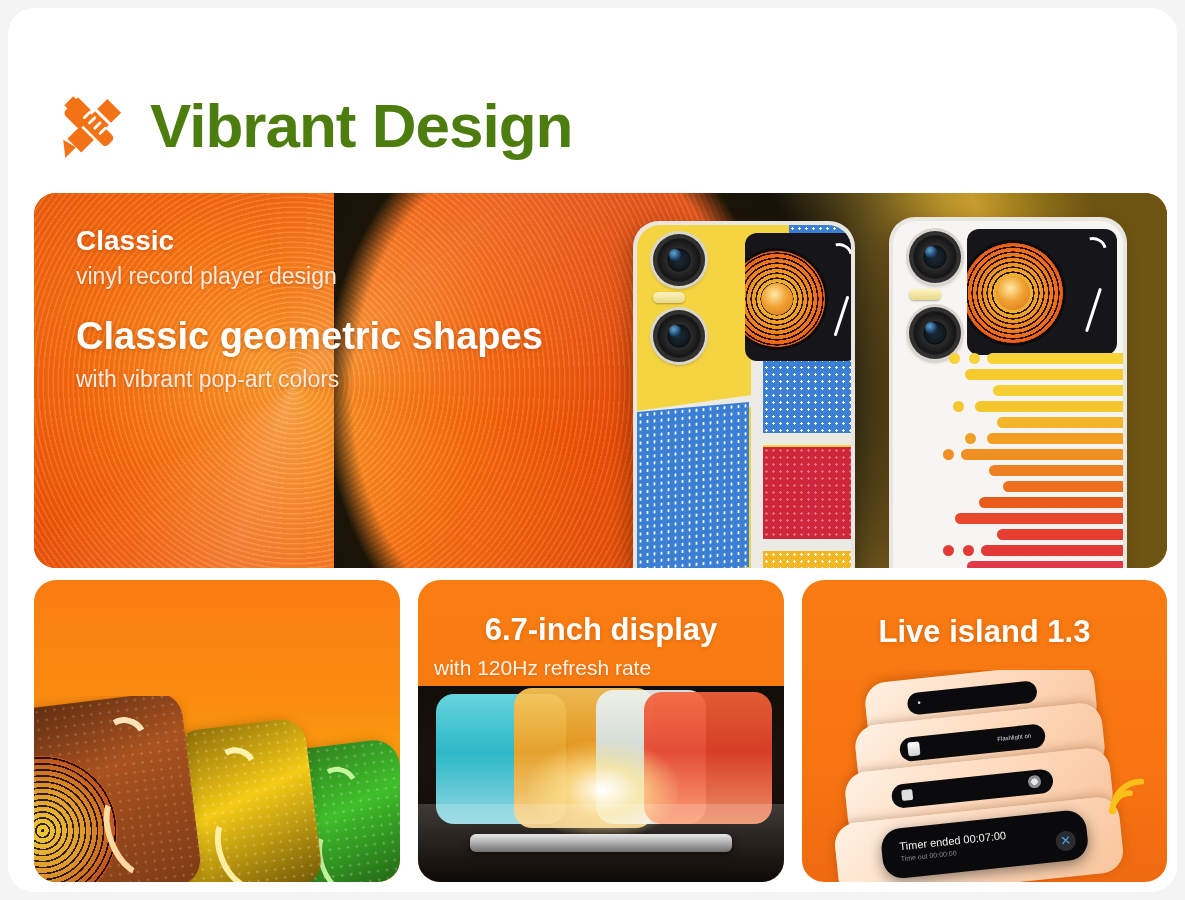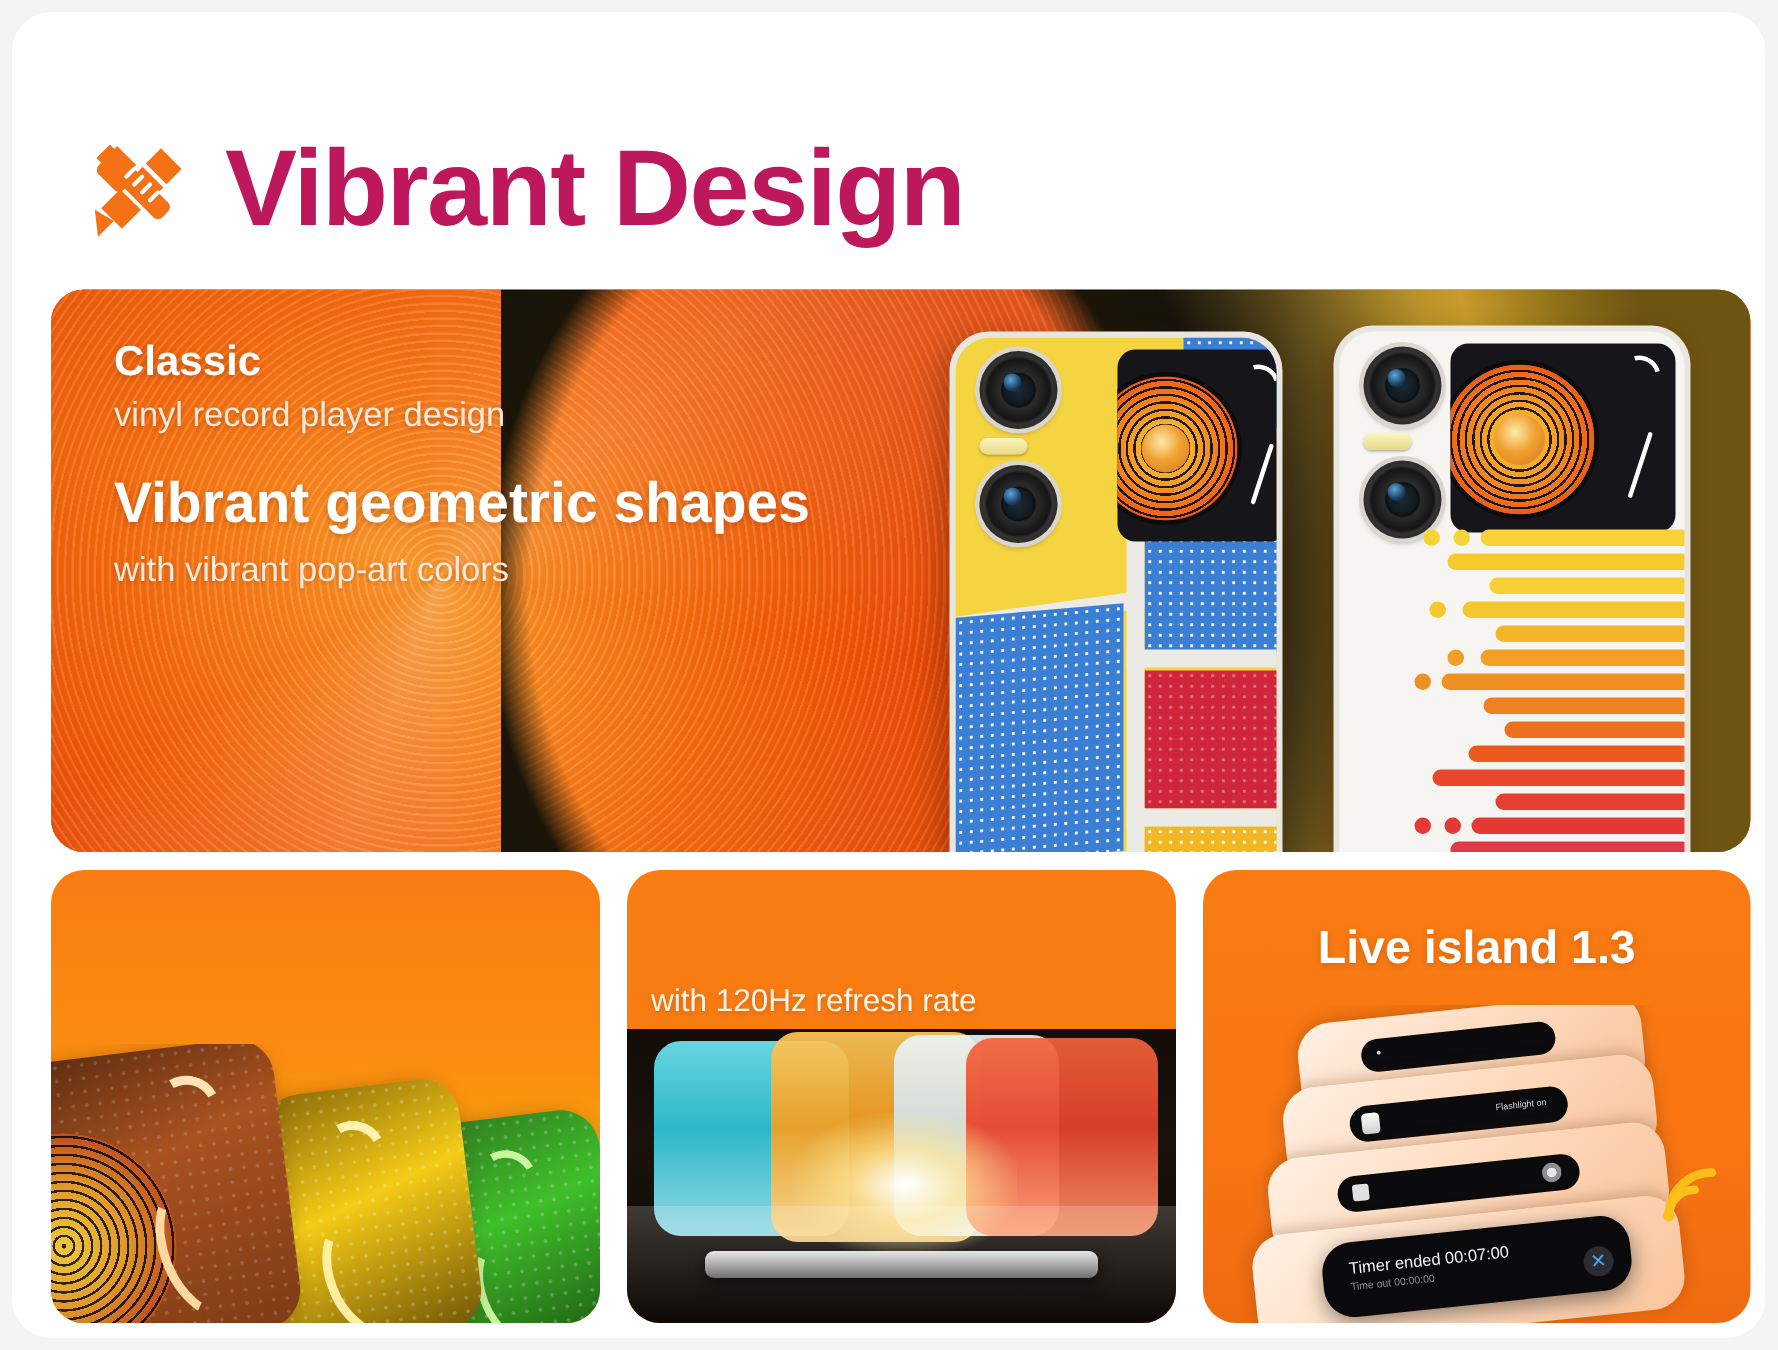--- a/index.html
+++ b/index.html
@@ -25,21 +25,21 @@
   }
 
   
   .header {
     position:absolute; left:52px; top:72px;
     display:flex; align-items:center; gap:22px;
     height:92px;
   }
   .ruler-icon { width:68px; height:68px; flex:none; }
   .header-title {
-    font-size:72px; font-weight:bold; color:#be185d;
+    font-size:62px; font-weight:bold; color:#4d7c0f;
     letter-spacing:-1px; line-height:1; white-space:nowrap;
   }
 
   
   .hero-card {
     position:absolute; left:26px; top:185px;
     width:1133px; height:375px;
     border-radius:22px; overflow:hidden;
     background:#f26a12;
   }
@@ -257,21 +257,21 @@
     <div class="vinyl-wrap">
       <div class="vinyl-rings"></div>
       <div class="vinyl-sheen"></div>
       <div class="vinyl-dark"></div>
 
     </div>
 
     <div class="hero-text">
       <div class="t-classic">Classic</div>
       <div class="t-sub">vinyl record player design</div>
-      <div class="t-geo">Vibrant geometric shapes</div>
+      <div class="t-geo">Classic geometric shapes</div>
       <div class="t-sub2">with vibrant pop-art colors</div>
     </div>
 
     <div class="phones">
 
       <div class="phone phone-pop">
         <div class="phone-inner">
           <div class="pop-bg"></div>
 
           <div class="blk dots-blue" style="left:152px; top:0; width:70px; height:60px; background-color:#3b7fd4;"></div>
@@ -379,20 +379,21 @@
           <div style="position:absolute; left:-52px; top:48px; width:150px; height:150px; border-radius:50%;
                       background:repeating-radial-gradient(circle at 50% 50%, rgba(0,0,0,.8) 0 1.6px, rgba(0,0,0,0) 1.7px 6px),
                                  radial-gradient(circle at 50% 50%, #f0c83a 0%, #e0972a 40%, #b8431c 75%, #8a2a12 100%);"></div>
           <div class="mel-swoosh" style="left:92px; top:20px; width:46px; height:46px; border-width:6px; border-top-color:#ffe3b8; transform:rotate(22deg);"></div>
           <div class="mel-swoosh" style="left:86px; top:88px; width:60px; height:96px; border-width:6px; border-left-color:#ffd9a0; transform:rotate(-14deg);"></div>
         </div>
       </div>
     </div>
 
     <div class="small-card c2">
+      <div class="sc-title" style="top:32px; font-size:31px;">6.7-inch display</div>
       <div class="sc-sub" style="top:76px; font-size:21px;">with 120Hz refresh rate</div>
 
       <div class="disp-stage">
         <div class="disp-sheet" style="left:18px; top:8px; width:130px; height:130px;
                     background:linear-gradient(180deg,#6fe6f2 0%,#2fc7d8 45%,#9fe9f5 100%); opacity:.92;"></div>
         <div class="disp-sheet" style="left:96px; top:2px; width:140px; height:140px;
                     background:linear-gradient(180deg,#ffc85a 0%,#f6a01f 45%,#ffd88f 100%); opacity:.92;"></div>
         <div class="disp-sheet" style="left:178px; top:4px; width:110px; height:134px;
                     background:linear-gradient(180deg,#eef6f8 0%,#cfe2ea 50%,#f3fbfd 100%); opacity:.9;"></div>
         <div class="disp-sheet" style="left:226px; top:6px; width:128px; height:132px;

